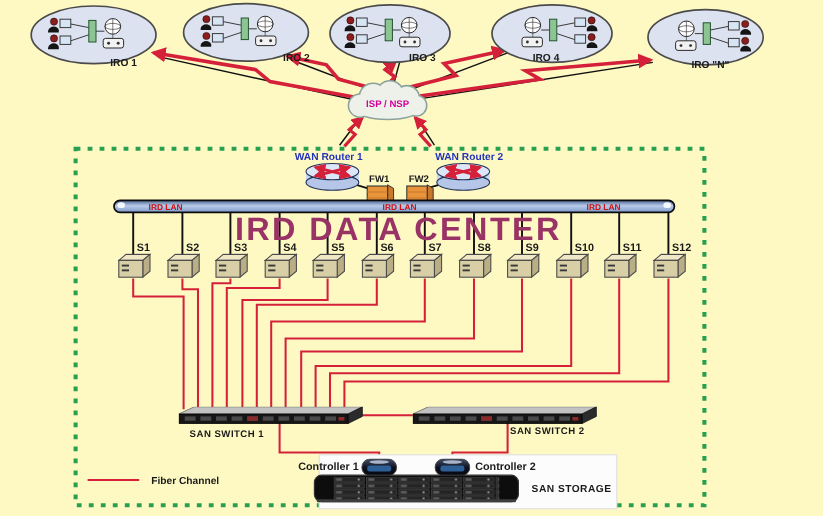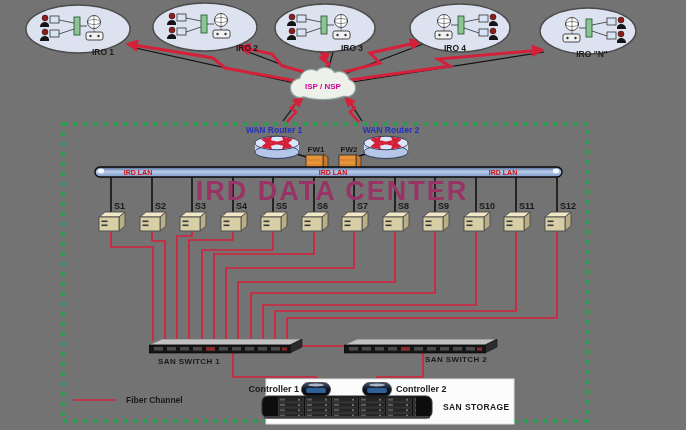--- a/index.html
+++ b/index.html
@@ -1,17 +1,17 @@
 <!DOCTYPE html>
 <html><head>
 <meta charset="utf-8">
 <style>
   html,body{margin:0;padding:0;background:#fff;}
   body{font-family:"Liberation Sans",sans-serif;}
-  .stage{position:relative;width:686px;height:430px;background:#737373;overflow:hidden;}
+  .stage{position:relative;width:686px;height:430px;background:#fef9c3;overflow:hidden;}
   svg{display:block;}
   text{font-family:"Liberation Sans",sans-serif;}
   .lbl{font-weight:bold;fill:#1a1a1a;}
 </style>
 </head>
 <body>
 
 <div class="stage">
 <svg width="686" height="430" viewBox="0 0 686 430">
   <defs>

